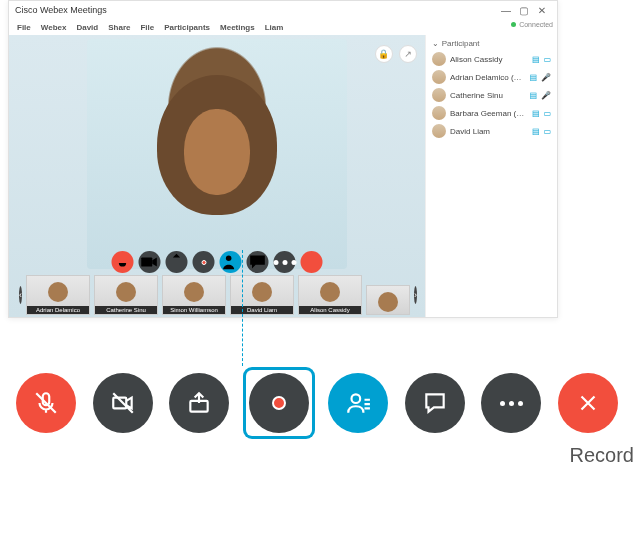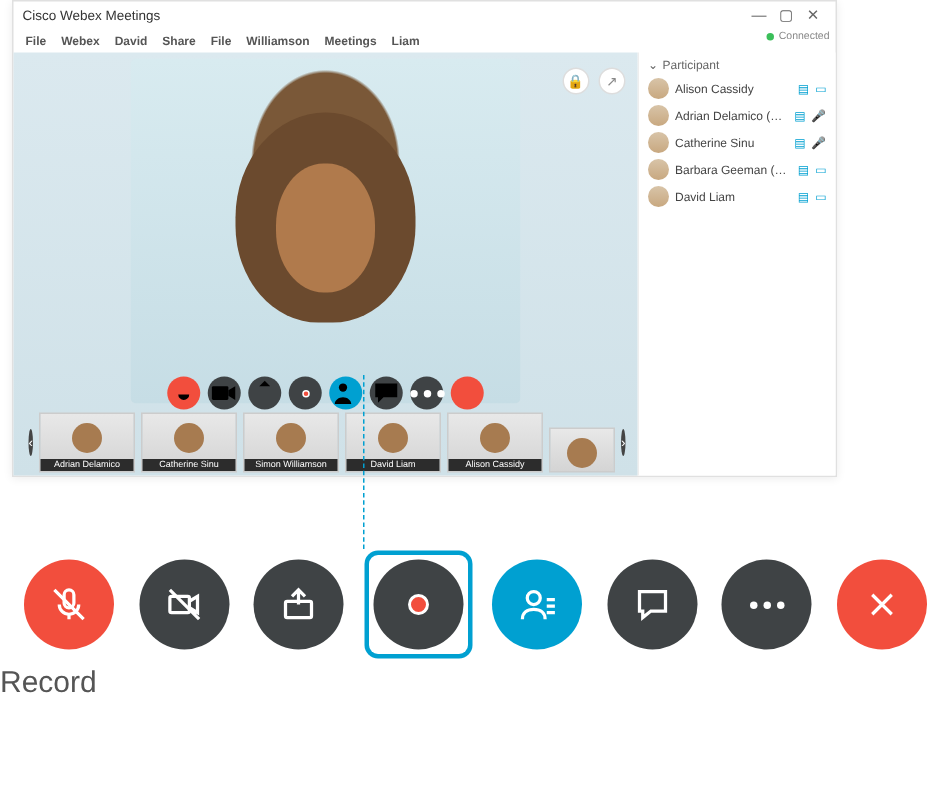--- a/index.html
+++ b/index.html
@@ -43,42 +43,42 @@
   .callout { position:absolute; left:242px; top:250px; width:0; height:116px; border-left:1.5px dashed #00a0d1;}
   .bigbar { position:absolute; left:16px; top:370px; right:16px; display:flex; justify-content:space-between; align-items:center;}
   .big { width:60px;height:60px;border-radius:50%;display:flex;align-items:center;justify-content:center;color:#fff;}
   .big.dark{background:#3f4345;}
   .big.red{background:#f24e3d;}
   .big.blue{background:#00a0d1;}
   .big.sel{box-shadow:0 0 0 3px #00a0d1; border-radius:6px; padding:3px; width:66px;height:66px;}
   .big.sel .inner{width:60px;height:60px;border-radius:50%;background:#3f4345;display:flex;align-items:center;justify-content:center;}
   .big svg{width:26px;height:26px;stroke:#fff;stroke-width:2;fill:none;}
   .rec-dot{width:14px;height:14px;border-radius:50%;background:#f24e3d;border:2px solid #fff;}
-  .rec-label{position:absolute;left:0;right:0;top:444px;text-align:left;font-size:20px;color:#555;}
+  .rec-label{position:absolute;left:0;right:0;top:444px;text-align:right;font-size:20px;color:#555;}
   .dots3{display:flex;gap:4px;}
   .dots3 span{width:5px;height:5px;border-radius:50%;background:#fff;}
 </style>
 </head>
 <body>
 
 <div class="window">
   <div class="titlebar">
     <span>Cisco Webex Meetings</span>
     <span class="spacer"></span>
     <span class="winbtn">—</span>
     <span class="winbtn">▢</span>
     <span class="winbtn">✕</span>
   </div>
   <div class="menubar">
     <span>File</span>
     <span>Webex</span>
     <span>David</span>
     <span>Share</span>
     <span>File</span>
-    <span>Williamson</span>
+    <span>Participants</span>
     <span>Meetings</span>
     <span>Liam</span>
   </div>
   <div class="content">
     <div class="video-area">
       <div class="name-pill">
         <div class="c">⊞</div>
         <div class="nm">Catherine Sinu</div>
         <div class="c">⟳</div>
       </div>

